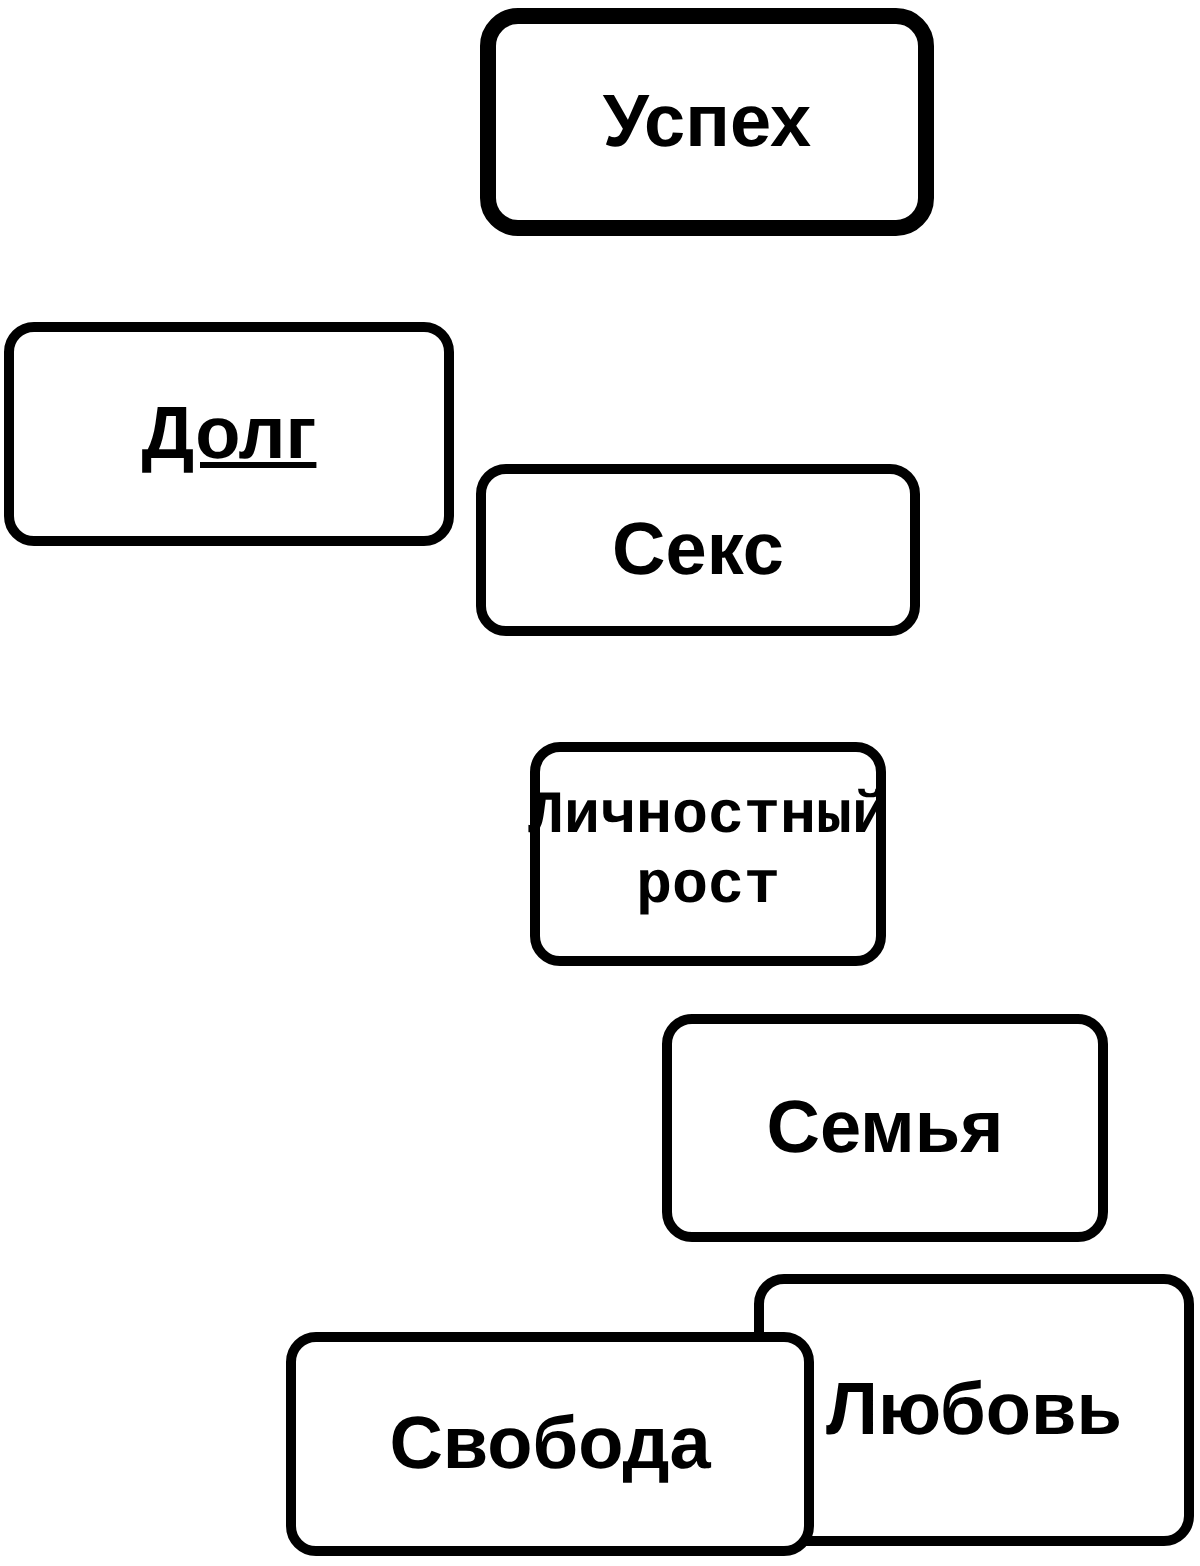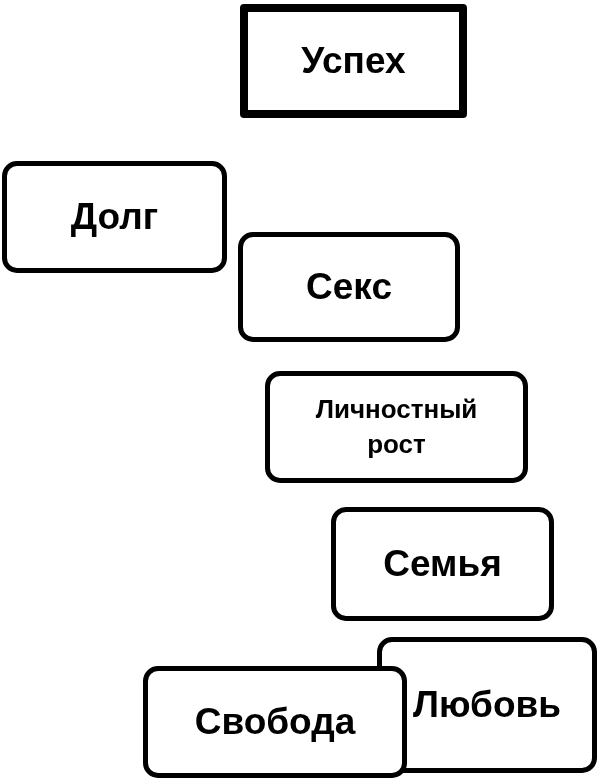--- a/index.html
+++ b/index.html
@@ -33,34 +33,35 @@
     text-align: center;
   }
   .box .label {
     white-space: pre-line;
     line-height: 1.15;
   }
   .box-success {
     left: 240px; top: 4px;
     width: 227px; height: 114px;
     border-width: 8px;
-    border-radius: 4px;
+    border-radius: 19px;
   }
   .box-duty {
     left: 2px; top: 161px;
-    width: 225px; height: 112px;
+    width: 225px; height: 112px; text-decoration: underline;
   }
   .box-sex {
     left: 238px; top: 232px;
-    width: 222px; height: 110px;
+    width: 222px; height: 86px;
   }
   .box-personal-growth {
     left: 265px; top: 371px;
-    width: 263px; height: 112px;
-    font-size: 26px;
+    width: 178px; height: 112px;
+    font-size: 30px;
+    font-family: Liberation Mono, monospace;
   }
   .box-personal-growth .label {
     line-height: 35px;
   }
   .box-family {
     left: 331px; top: 507px;
     width: 223px; height: 114px;
   }
   .box-love {
     left: 377px; top: 637px;

